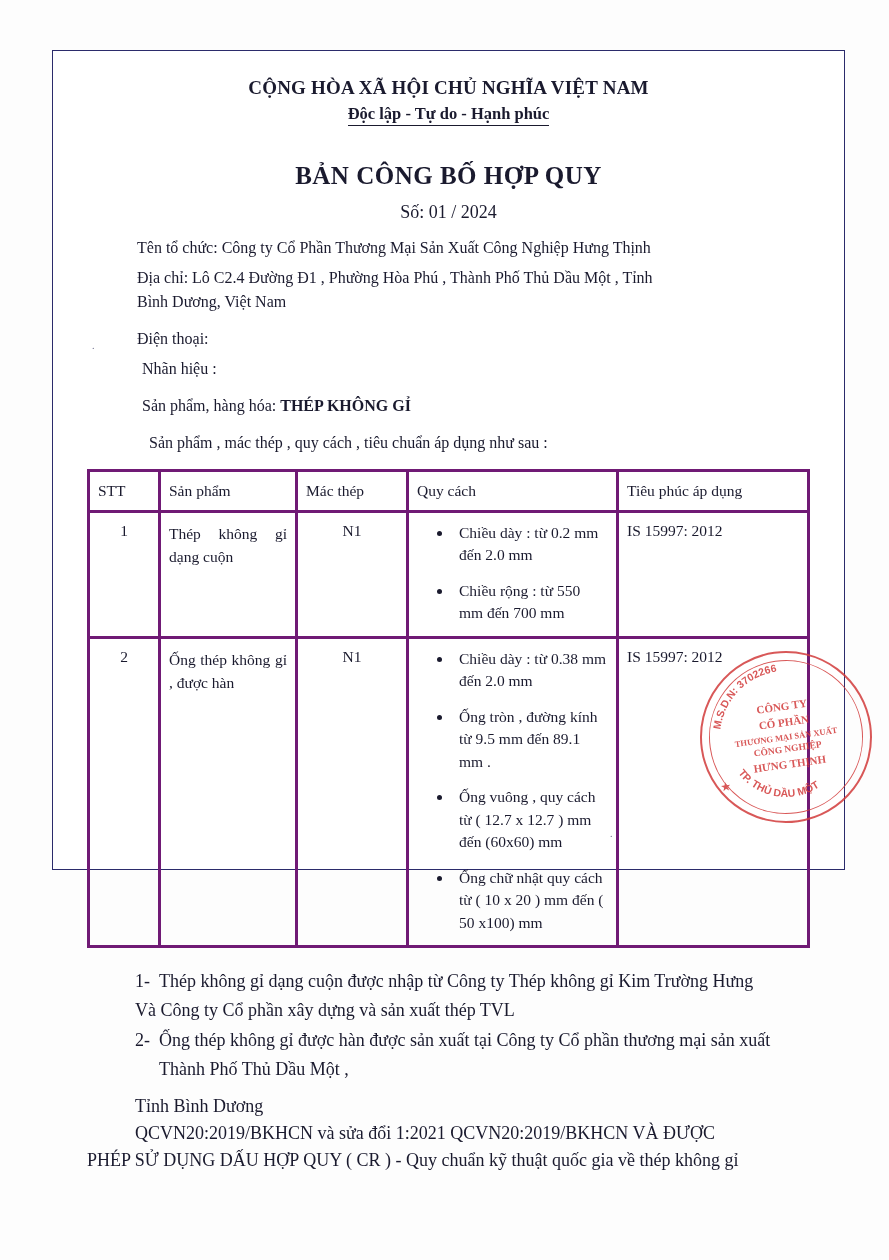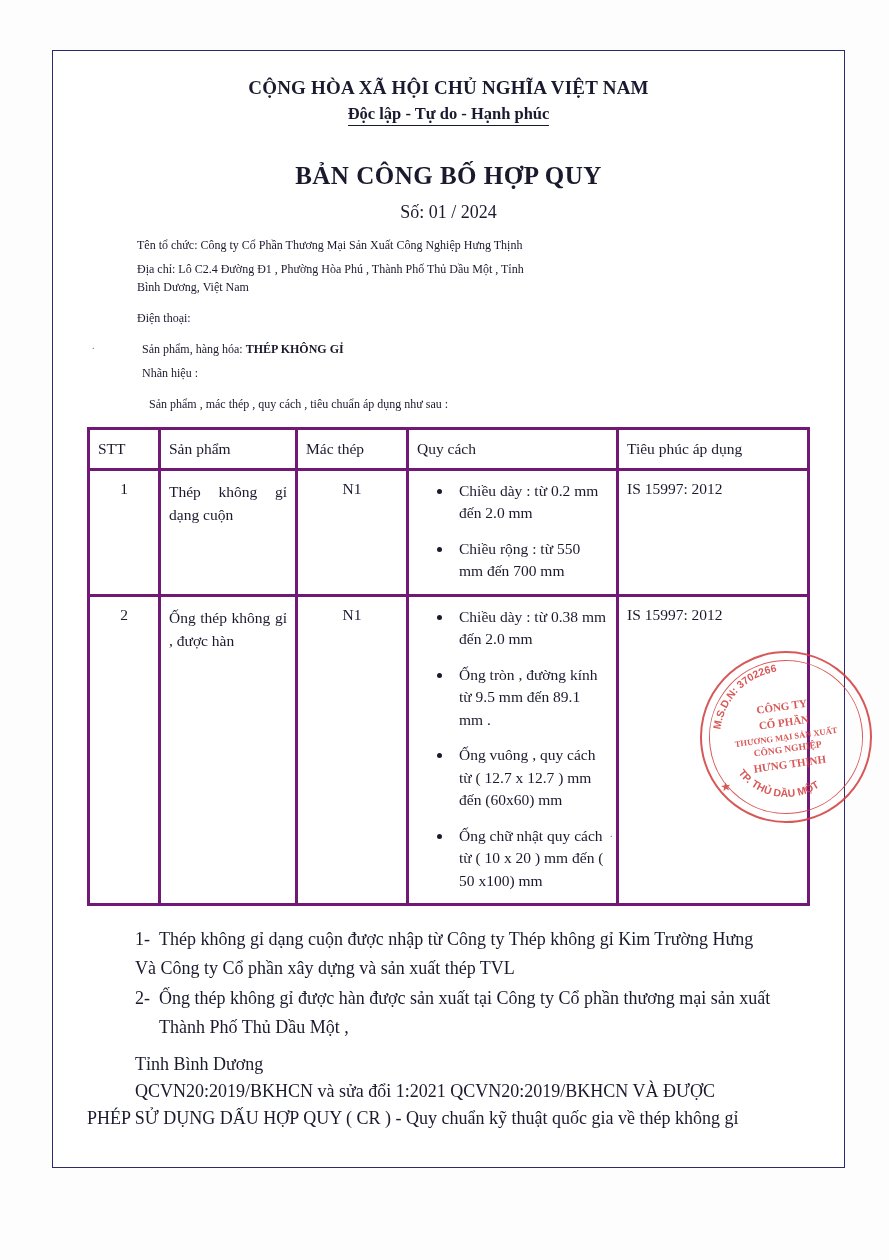--- a/index.html
+++ b/index.html
@@ -20,21 +20,21 @@
     left: 0; top: 0;
     width: 889px;
     height: 1260px;
     background: #fdfdfd;
   }
   .doc-frame {
     position: absolute;
     left: 52px;
     top: 50px;
     width: 793px;
-    height: 1118px;
+    height: 820px;
     border: 1.5px solid #2b2b6b;
     box-sizing: border-box;
     background: #ffffff;
   }
   .inner {
     position: absolute;
     left: 0; top: 0;
     width: 100%;
     height: 100%;
     padding: 18px 34px 10px 34px;
@@ -59,21 +59,21 @@
     font-weight: bold;
     font-size: 25px;
     margin-top: 36px;
     letter-spacing: 0.5px;
   }
   .doc-number {
     font-size: 18px;
     margin-top: 12px;
   }
   .para {
-    font-size: 12px;
+    font-size: 16px;
     line-height: 1.5;
     margin-top: 13px;
     text-align: left;
   }
   .para.indent1 { padding-left: 50px; }
   .para.indent2 { padding-left: 55px; }
   .para.indent3 { padding-left: 62px; }
   .bold { font-weight: bold; }
 
   table.specs {
@@ -194,24 +194,24 @@
         <div><span class="national-sub">Độc lập - Tự do - Hạnh phúc</span></div>
         <div class="doc-title">BẢN CÔNG BỐ HỢP QUY</div>
         <div class="doc-number">Số: 01 / 2024</div>
       </div>
 
       <div class="para indent1">Tên tổ chức: Công ty Cổ Phần Thương Mại Sản Xuất Công Nghiệp Hưng Thịnh</div>
       <div class="para indent1" style="margin-top:6px">Địa chỉ: Lô C2.4 Đường Đ1 , Phường Hòa Phú , Thành Phố Thủ Dầu Một , Tỉnh</div>
       <div class="para" style="margin-top:0; padding-left:50px">Bình Dương, Việt Nam</div>
       <div class="para indent1">Điện thoại:</div>
 
+      <div class="para indent2" style="margin-top:6px">Nhãn hiệu :</div>
       <div class="para indent2">
         <span>Sản phẩm, hàng hóa: </span><span class="bold">THÉP KHÔNG GỈ</span>
       </div>
-      <div class="para indent2" style="margin-top:6px">Nhãn hiệu :</div>
       <div class="para indent3">Sản phẩm , mác thép , quy cách , tiêu chuẩn áp dụng như sau :</div>
 
       <table class="specs">
         <thead>
           <tr>
             <th class="col-stt">STT</th>
             <th class="col-sp">Sản phẩm</th>
             <th class="col-mac">Mác thép</th>
             <th class="col-qc">Quy cách</th>
             <th class="col-tc">Tiêu phúc áp dụng</th>

